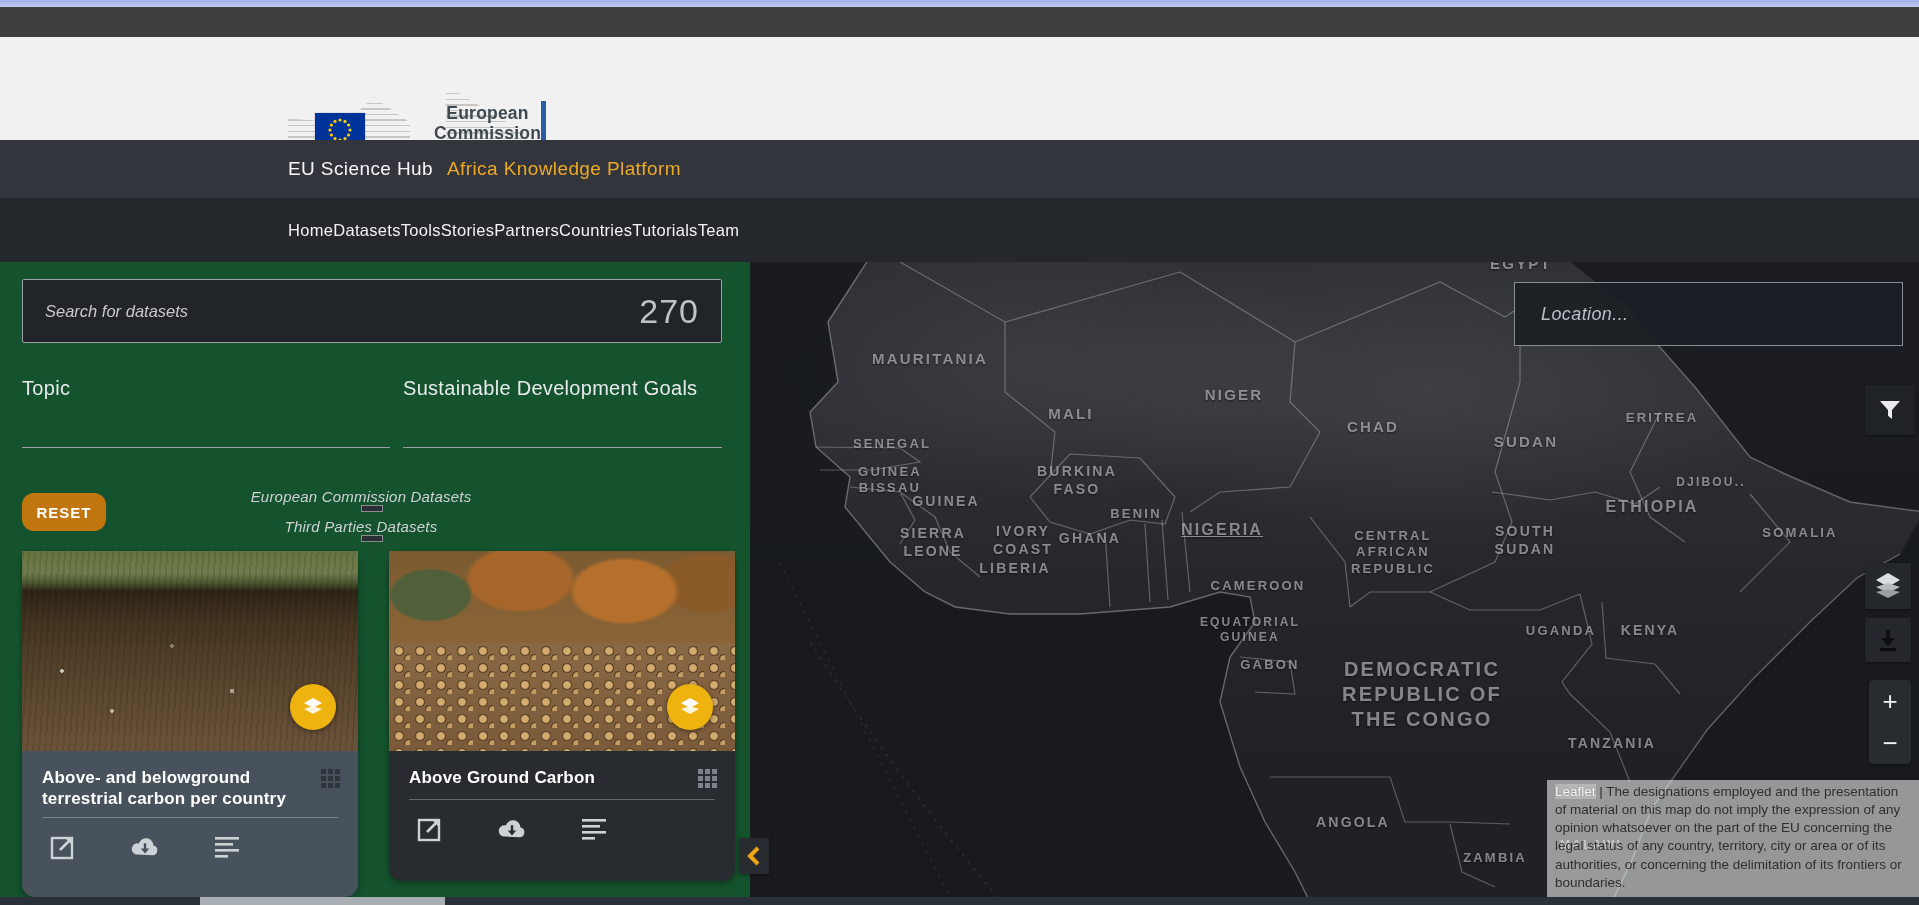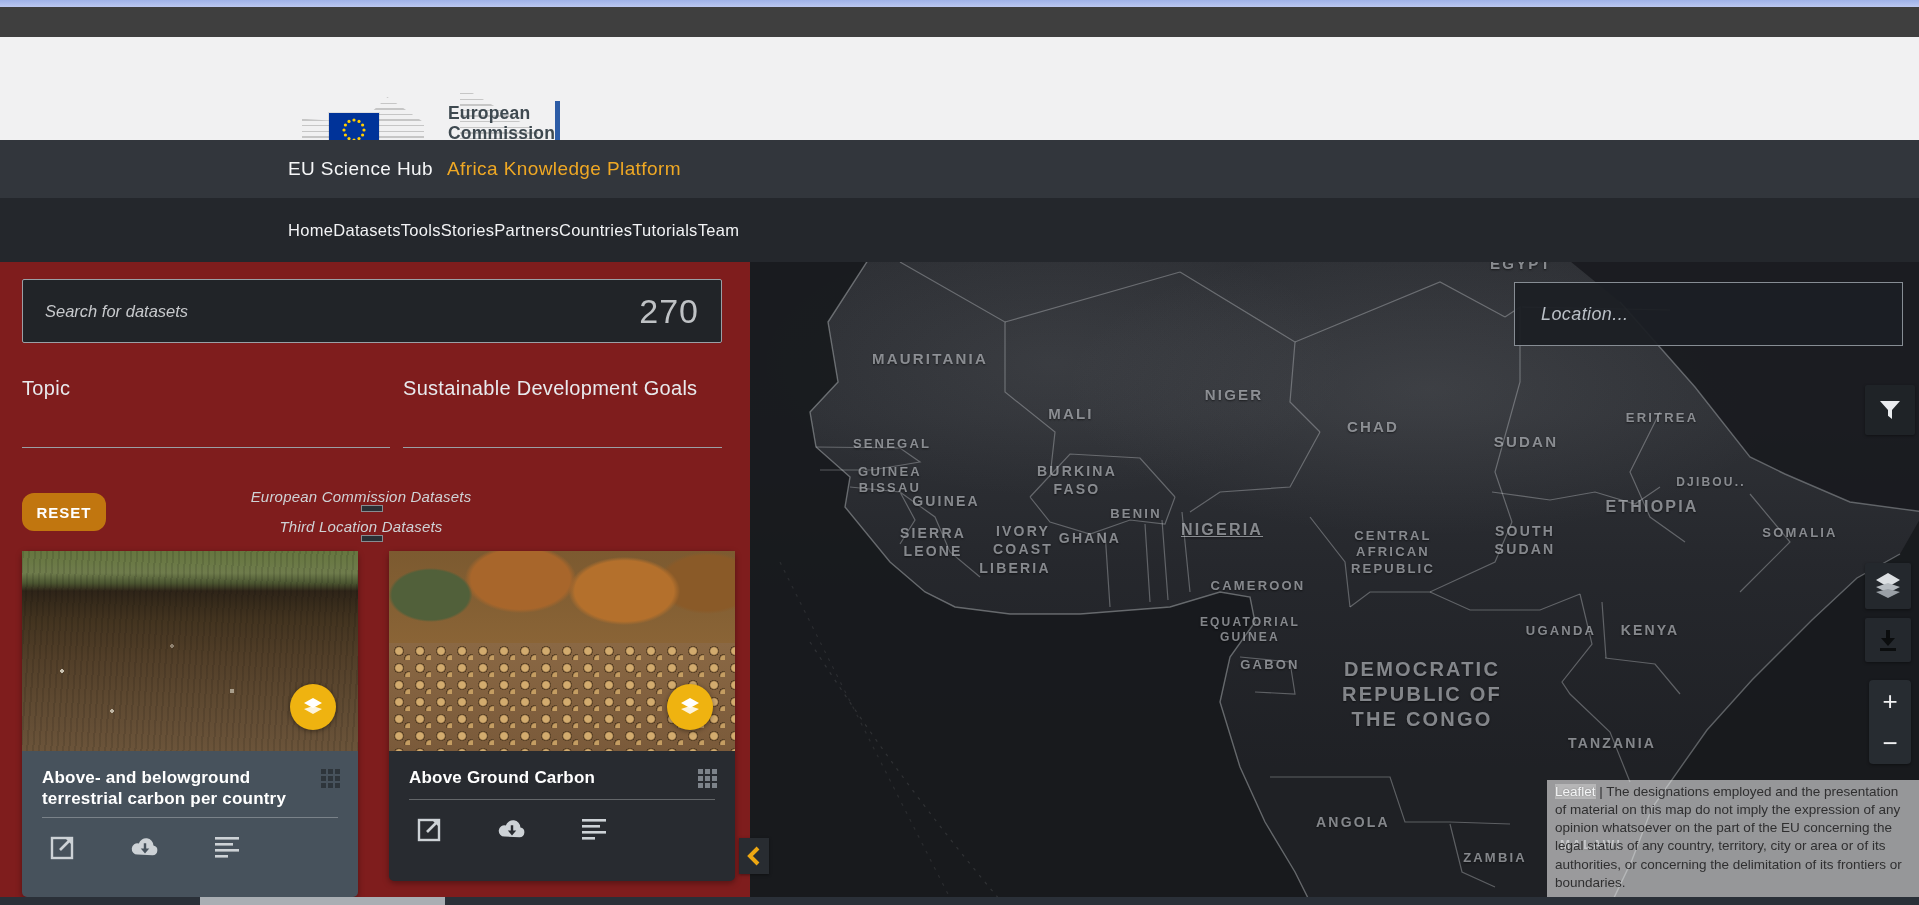--- a/index.html
+++ b/index.html
@@ -4,21 +4,21 @@
 <style>
   html,body{margin:0;padding:0;}
   body{width:1919px;height:905px;overflow:hidden;background:#24272c;font-family:"Liberation Sans",sans-serif;position:relative;}
 
   
   .top-strip{position:absolute;left:0;top:0;width:100%;height:7px;background:linear-gradient(180deg,#9fb2e8,#bcc8f1);}
   .browser-bar{position:absolute;left:0;top:7px;width:100%;height:30px;background:#3f3f3f;}
 
   
   .white-header{position:absolute;left:0;top:37px;width:100%;height:103px;background:#f1f1f2;}
-  .ec-logo{position:absolute;left:302px;top:50px;width:330px;height:76px;}
+  .ec-logo{position:absolute;left:288px;top:50px;width:330px;height:76px;text-align:center;}
   .fan-left{position:absolute;left:0;top:10px;width:122px;height:64px;
     background:repeating-linear-gradient(180deg,#c6c6c6 0 1.4px,transparent 1.4px 5.6px);
     clip-path:polygon(0 34%,48% 40%,70% 0,100% 40%,100% 100%,0 100%);}
   .fan-right{position:absolute;left:158px;top:6px;width:78px;height:68px;
     background:repeating-linear-gradient(180deg,#c6c6c6 0 1.4px,transparent 1.4px 5.6px);
     clip-path:polygon(0 0,16% 0,100% 58%,100% 100%,0 100%);}
   .eu-flag{position:absolute;left:27px;top:26px;width:50px;height:34px;background:#003399;box-shadow:0 0 0 1px rgba(0,0,0,.08);}
   .logo-text{position:absolute;left:146px;top:16px;font-size:17.5px;line-height:20px;font-weight:700;color:#3e4950;letter-spacing:.2px;}
   .logo-bar{position:absolute;left:253px;top:14px;width:5px;height:46px;background:#2d5ca6;}
 
@@ -28,36 +28,36 @@
   .platform-name{margin-left:14px;color:#efa824;font-size:19px;letter-spacing:.4px;}
 
   
   .nav-bar{position:absolute;left:0;top:198px;width:100%;height:64px;background:#24272c;display:flex;align-items:center;padding-left:288px;box-sizing:border-box;}
   .nav-item{color:#f2f3f5;font-size:16.5px;letter-spacing:.3px;cursor:pointer;}
 
   
   .content{position:absolute;left:0;top:262px;width:1919px;height:635px;}
 
   
-  .sidebar{position:absolute;left:0;top:0;width:750px;height:635px;background:#7f1d1d;}
+  .sidebar{position:absolute;left:0;top:0;width:750px;height:635px;background:#14532d;}
   .search-box{position:absolute;left:22px;top:17px;width:700px;height:64px;border:1px solid #9aa0a6;border-radius:2px;background:#212428;box-sizing:border-box;display:flex;align-items:center;justify-content:space-between;padding:0 22px;}
   .search-ph{font-style:italic;color:#c7c9cc;font-size:16.5px;}
   .search-count{color:#bfc2c5;font-size:34px;font-weight:500;letter-spacing:1px;}
 
   .facet-label{position:absolute;color:#e8eaed;font-size:20px;letter-spacing:.3px;}
   .facet-underline{position:absolute;height:1px;background:#9aa0a5;}
 
   .reset-btn{position:absolute;left:22px;top:231px;width:84px;height:38px;background:#c1760f;border:none;border-radius:12px;color:#fff;font-size:15px;font-weight:700;letter-spacing:1px;font-family:inherit;cursor:pointer;}
 
   .cb-row{position:absolute;display:flex;align-items:center;justify-content:flex-end;width:700px;left:22px;height:24px;flex-direction:column;}
   .cb-label{font-style:italic;color:#cfd2d5;font-size:15px;margin-right:22px;letter-spacing:.2px;}
   .cb-box{width:22px;height:22px;border:1px solid #878c91;background:#2b2f34;box-sizing:border-box;cursor:pointer;}
 
   
-  .card{position:absolute;top:289px;border-radius:5px;box-shadow:0 2px 6px rgba(0,0,0,.35);}
+  .card{position:absolute;top:289px;border-radius:13px;box-shadow:0 2px 6px rgba(0,0,0,.35);}
   .card1{left:22px;width:336px;height:346px;background:#47525c;}
   .card2{left:389px;width:346px;height:330px;background:#282b30;}
   .card-img{position:absolute;left:0;top:0;width:100%;height:200px;overflow:hidden;}
   .img-soil{background:
     radial-gradient(4px 3px at 40px 120px,rgba(230,225,210,.8) 60%,transparent 61%),
     radial-gradient(3px 3px at 90px 160px,rgba(230,225,210,.7) 60%,transparent 61%),
     radial-gradient(4px 4px at 210px 140px,rgba(220,215,200,.6) 60%,transparent 61%),
     radial-gradient(3px 3px at 150px 95px,rgba(210,200,185,.5) 60%,transparent 61%),
     repeating-linear-gradient(94deg,rgba(0,0,0,.10) 0 2px,transparent 2px 6px),
     linear-gradient(180deg,#66763f 0,#6f7c4c 22px,#4c5631 32px,#2e2418 40px,#42331f 68px,#513e28 105px,#5d4830 145px,#6b543a 200px);}
@@ -178,21 +178,21 @@
     <span class="facet-label" style="left:403px;top:115px;">Sustainable Development Goals</span>
     <div class="facet-underline" style="left:403px;top:185px;width:319px;"></div>
 
     <button class="reset-btn">RESET</button>
 
     <div class="cb-row" style="top:226px;">
       <span class="cb-label">European Commission Datasets</span>
       <div class="cb-box"></div>
     </div>
     <div class="cb-row" style="top:256px;">
-      <span class="cb-label">Third Location Datasets</span>
+      <span class="cb-label">Third Parties Datasets</span>
       <div class="cb-box"></div>
     </div>
 
     <div class="card card1">
       <div class="card-img img-soil"></div>
       <div class="layer-badge">
         <svg width="24" height="24" viewBox="0 0 24 24">
           <polygon points="12,3 21,8 12,13 3,8" fill="#fff"></polygon>
           <polygon points="12,11 21,14 12,19 3,14" fill="#fff" opacity=".85"></polygon>
         </svg>

